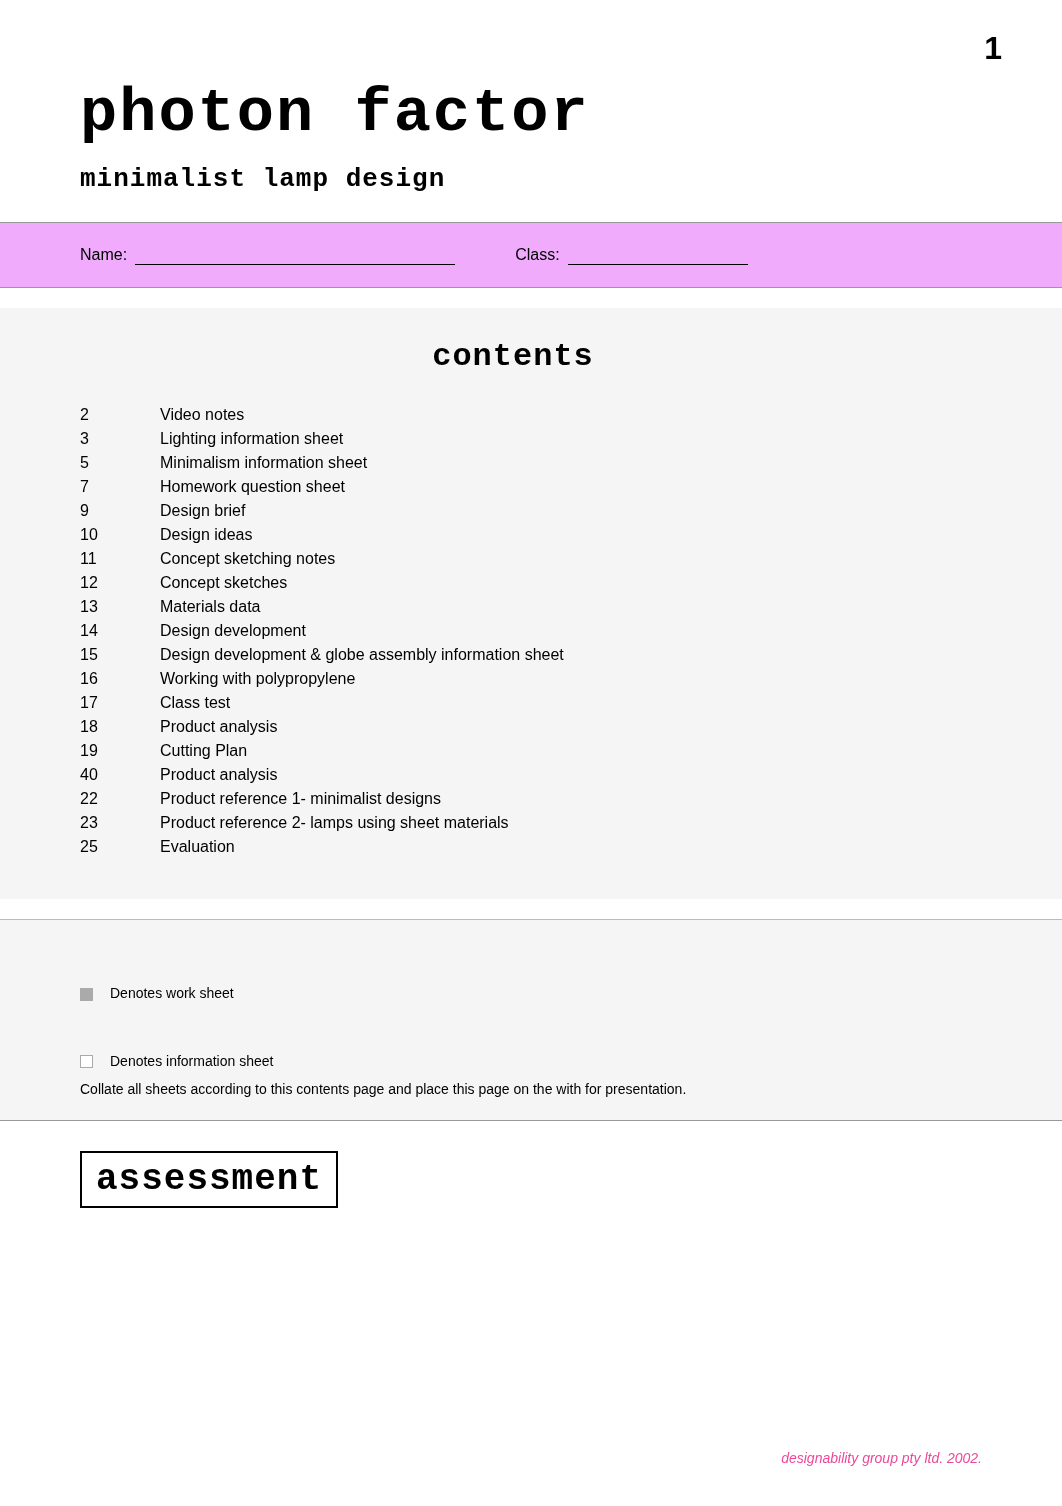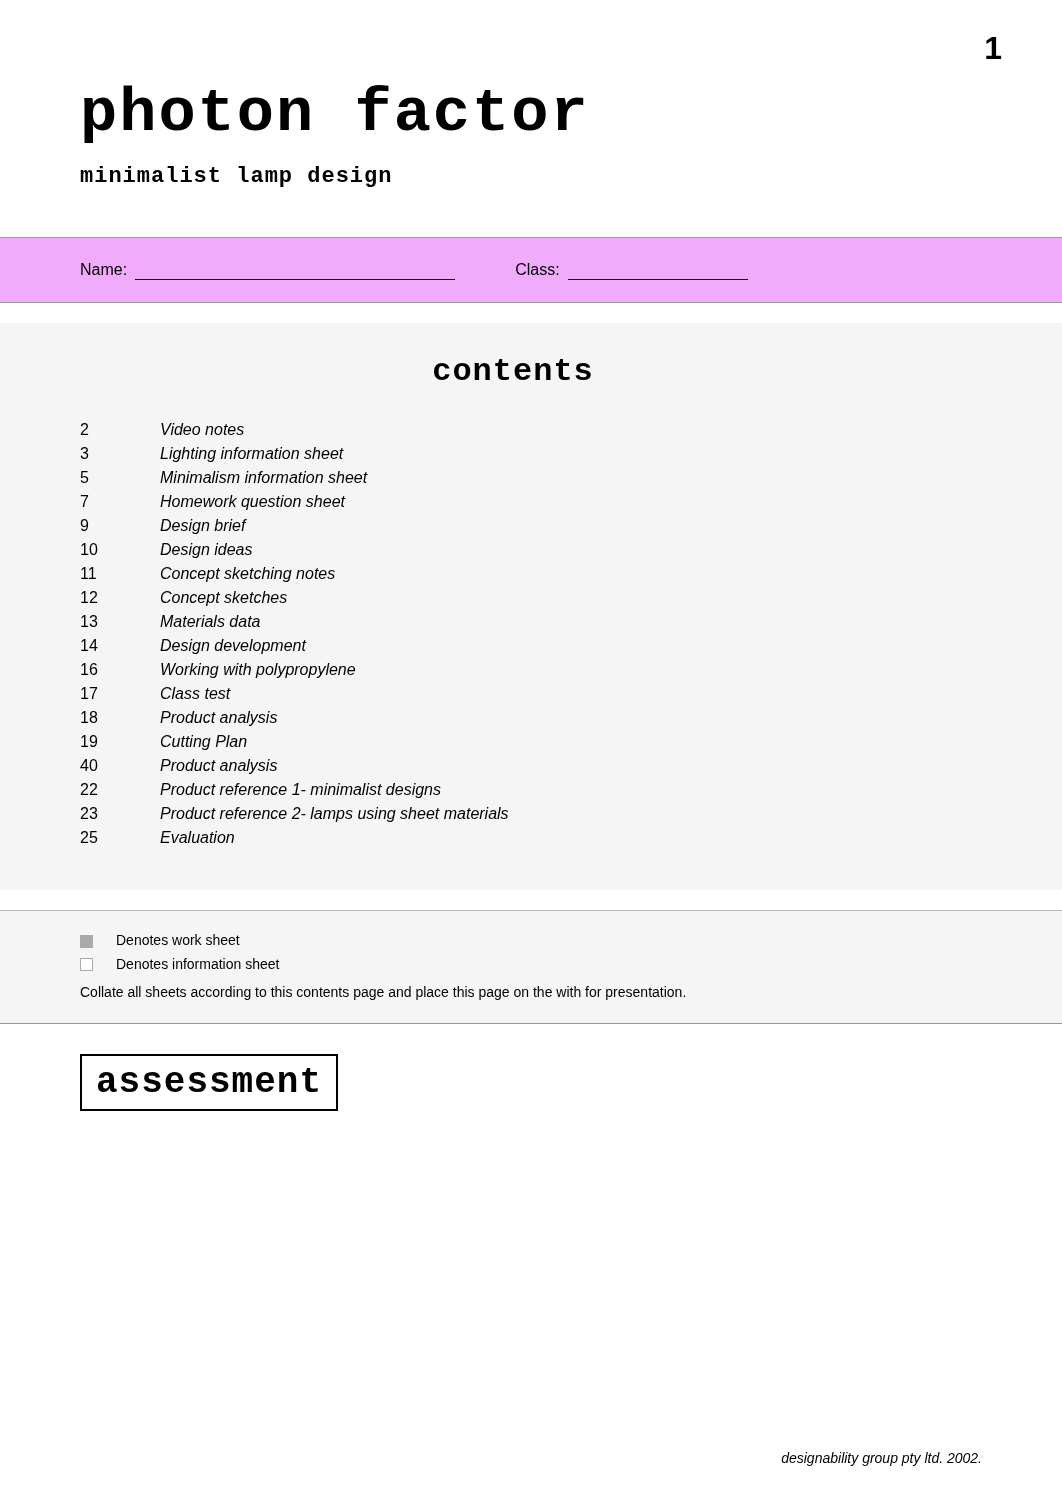--- a/index.html
+++ b/index.html
@@ -43,24 +43,24 @@
       font-size: 62px;
       font-weight: bold;
       letter-spacing: 2px;
       line-height: 1.1;
       margin-top: 20px;
       margin-bottom: 16px;
     }
 
     .subtitle {
       font-family: 'Courier New', Courier, monospace;
-      font-size: 22px;
+      font-size: 26px;
       font-weight: bold;
       letter-spacing: 1px;
-      margin-bottom: 48px;
+      margin-bottom: 28px;
     }
 
     .divider {
       border: none;
       border-top: 1.5px solid #999;
       margin: 0 0 0 0;
     }
 
     .name-class-section {
       background: #f0abfc;
@@ -123,21 +123,20 @@
 
     .contents-table .page-num {
       width: 80px;
       font-size: 16px;
       text-align: left;
       padding-right: 20px;
     }
 
     .contents-table .entry-text {
       font-size: 16px;
-      font-style: italic;
     }
 
     .notes-section {
       background: #f5f5f5;
       border-top: 1.5px solid #bbb;
       padding: 18px 80px 18px 80px;
       margin-top: 20px;
     }
 
     .notes-section p {
@@ -160,28 +159,29 @@
       display: inline-block;
       padding: 6px 14px;
     }
 
     .footer {
       position: absolute;
       bottom: 40px;
       right: 80px;
       font-style: italic;
       font-size: 14px;
-      color: #000000;
+      color: #ec4899;
     }
 
     
     .note-row {
       display: flex;
       align-items: center;
-      gap: 23px;
+      gap: 17px;
+      margin-top: 44px;
     }
 
     .square-gray {
       width: 13px;
       height: 13px;
       background: #aaa;
       display: inline-block;
       flex-shrink: 0;
     }
 
@@ -254,20 +254,24 @@
             <td class="page-num">12</td>
             <td class="entry-text">Concept sketches</td>
           </tr>
           <tr>
             <td class="page-num">13</td>
             <td class="entry-text">Materials data</td>
           </tr>
           <tr>
             <td class="page-num">14</td>
             <td class="entry-text">Design development</td>
+          </tr>
+          <tr>
+            <td class="page-num">15</td>
+            <td class="entry-text">Design development &amp; globe assembly information sheet</td>
           </tr>
           <tr>
             <td class="page-num">16</td>
             <td class="entry-text">Working with polypropylene</td>
           </tr>
           <tr>
             <td class="page-num">17</td>
             <td class="entry-text">Class test</td>
           </tr>
           <tr>

